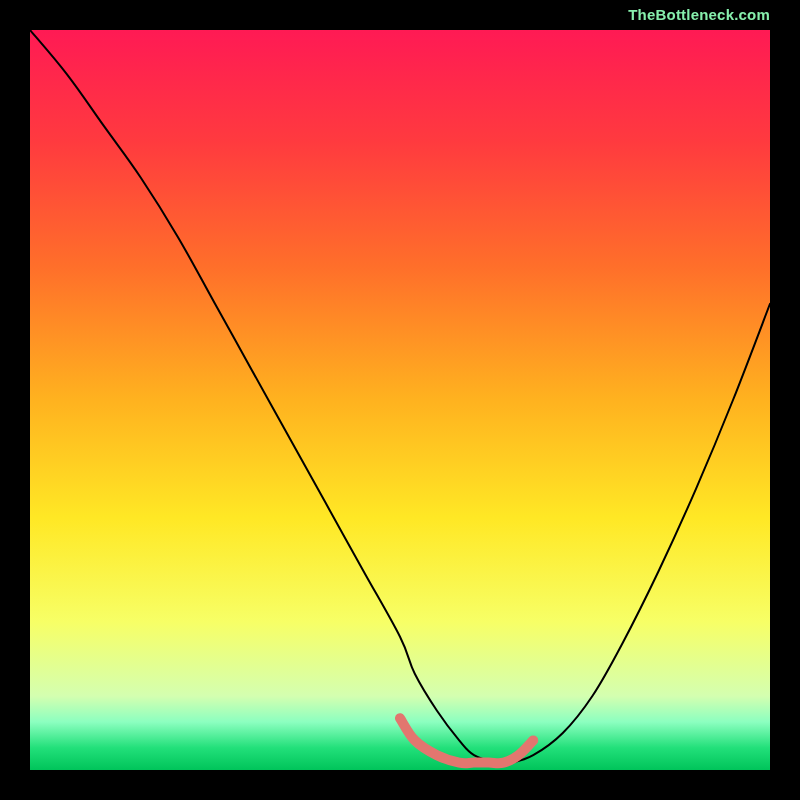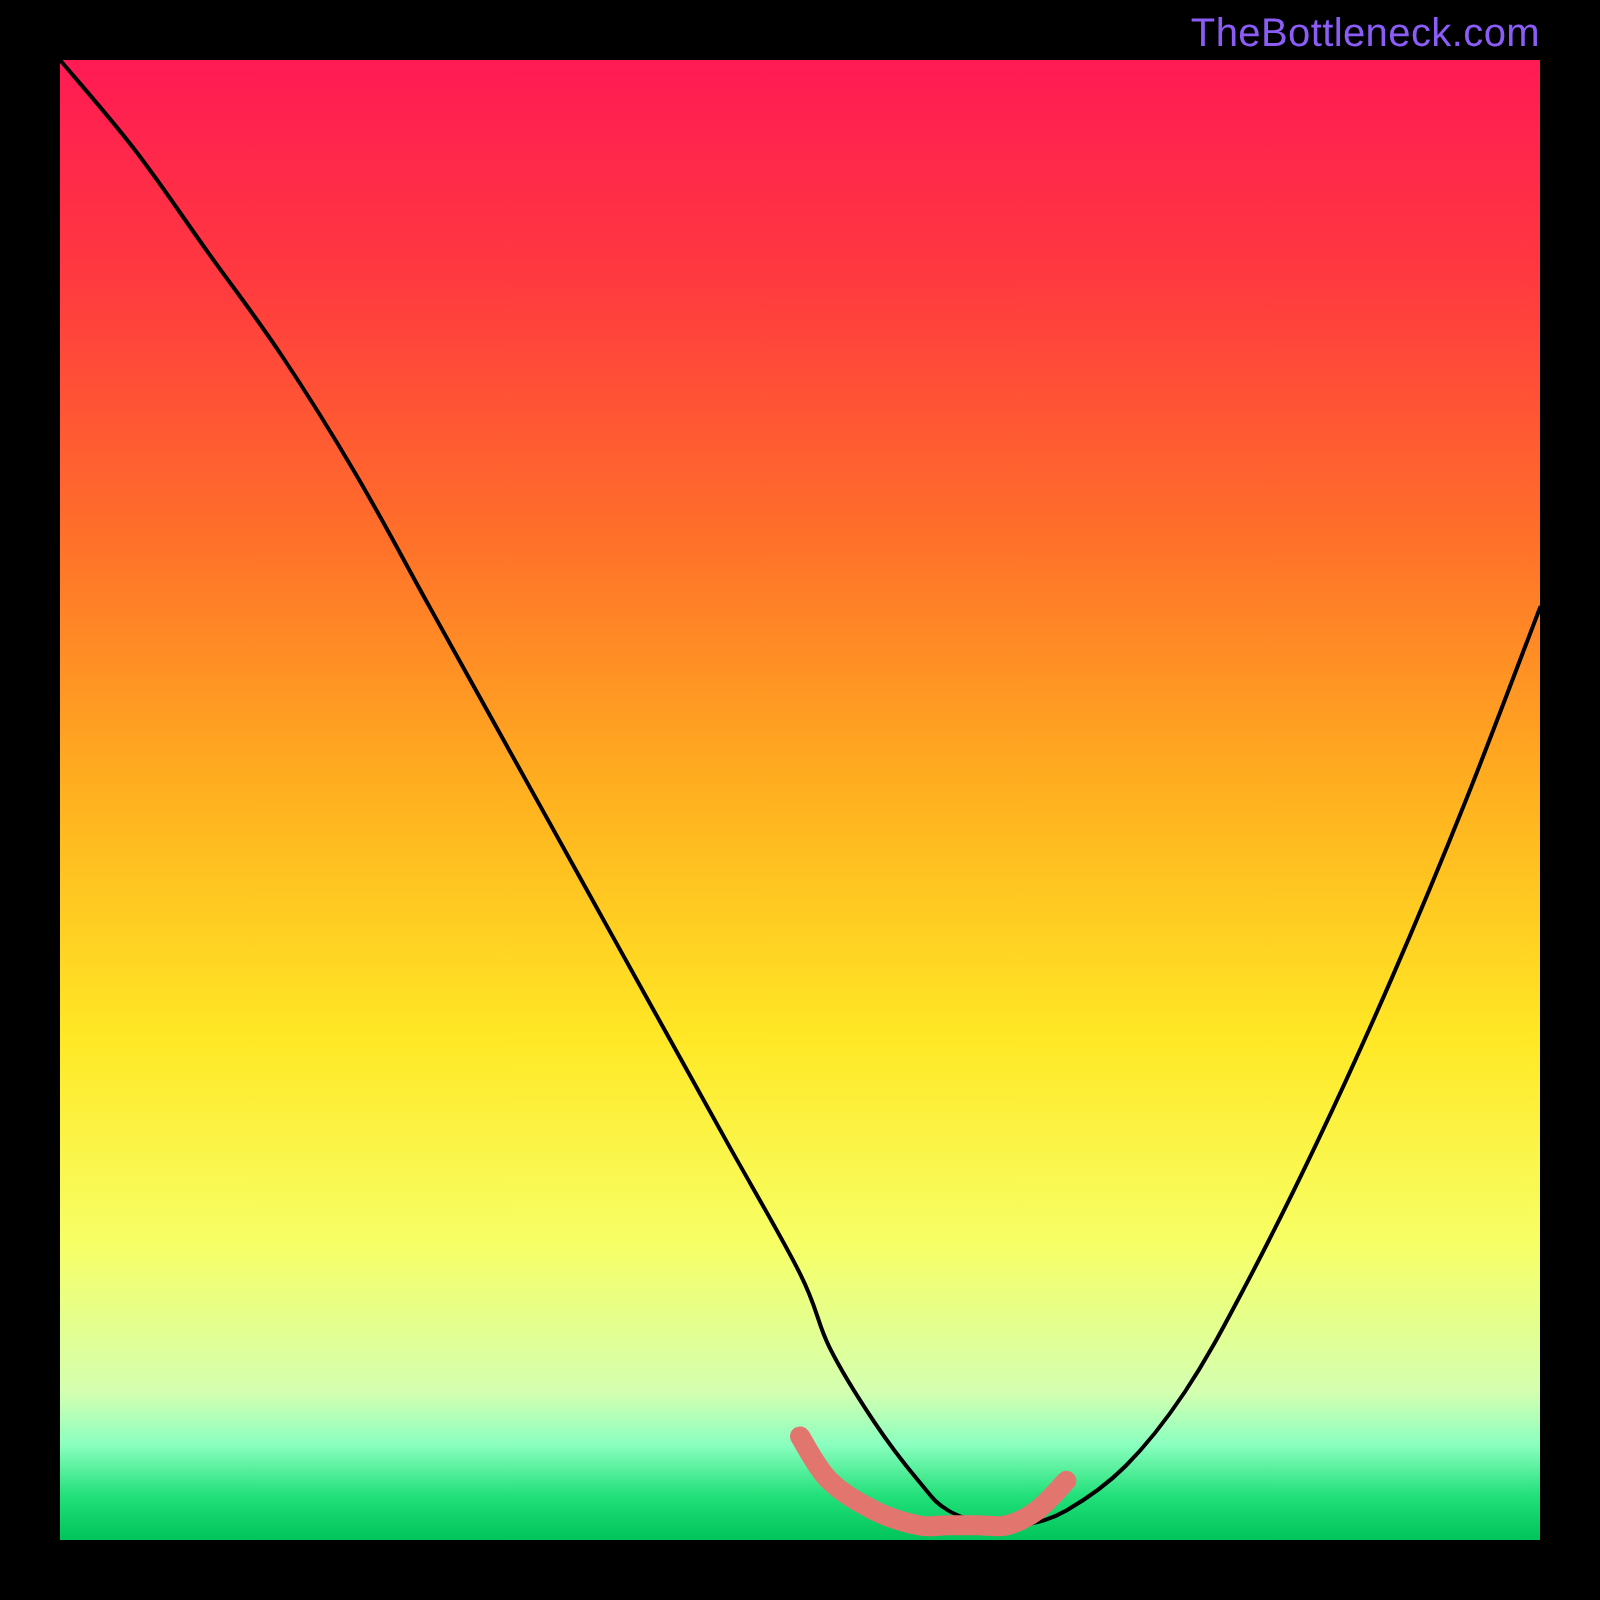--- a/index.html
+++ b/index.html
@@ -36,23 +36,24 @@
     position: absolute;
     left: 0;
     top: 0;
     width: 100%;
     height: 100%;
   }
   .watermark {
     position: absolute;
     top: 6px;
     right: 30px;
-    color: #8b5cf6;
-    font-size: 20px;
+    color: #86efac;
+    font-size: 15px;
     letter-spacing: 0.2px;
+    font-weight: bold;
   }
 </style>
 </head>
 <body>
 
 <div class="frame">
 
   <div class="plot-area">
 
     <svg class="gradient-bg" viewBox="0 0 740 740" preserveAspectRatio="none">

